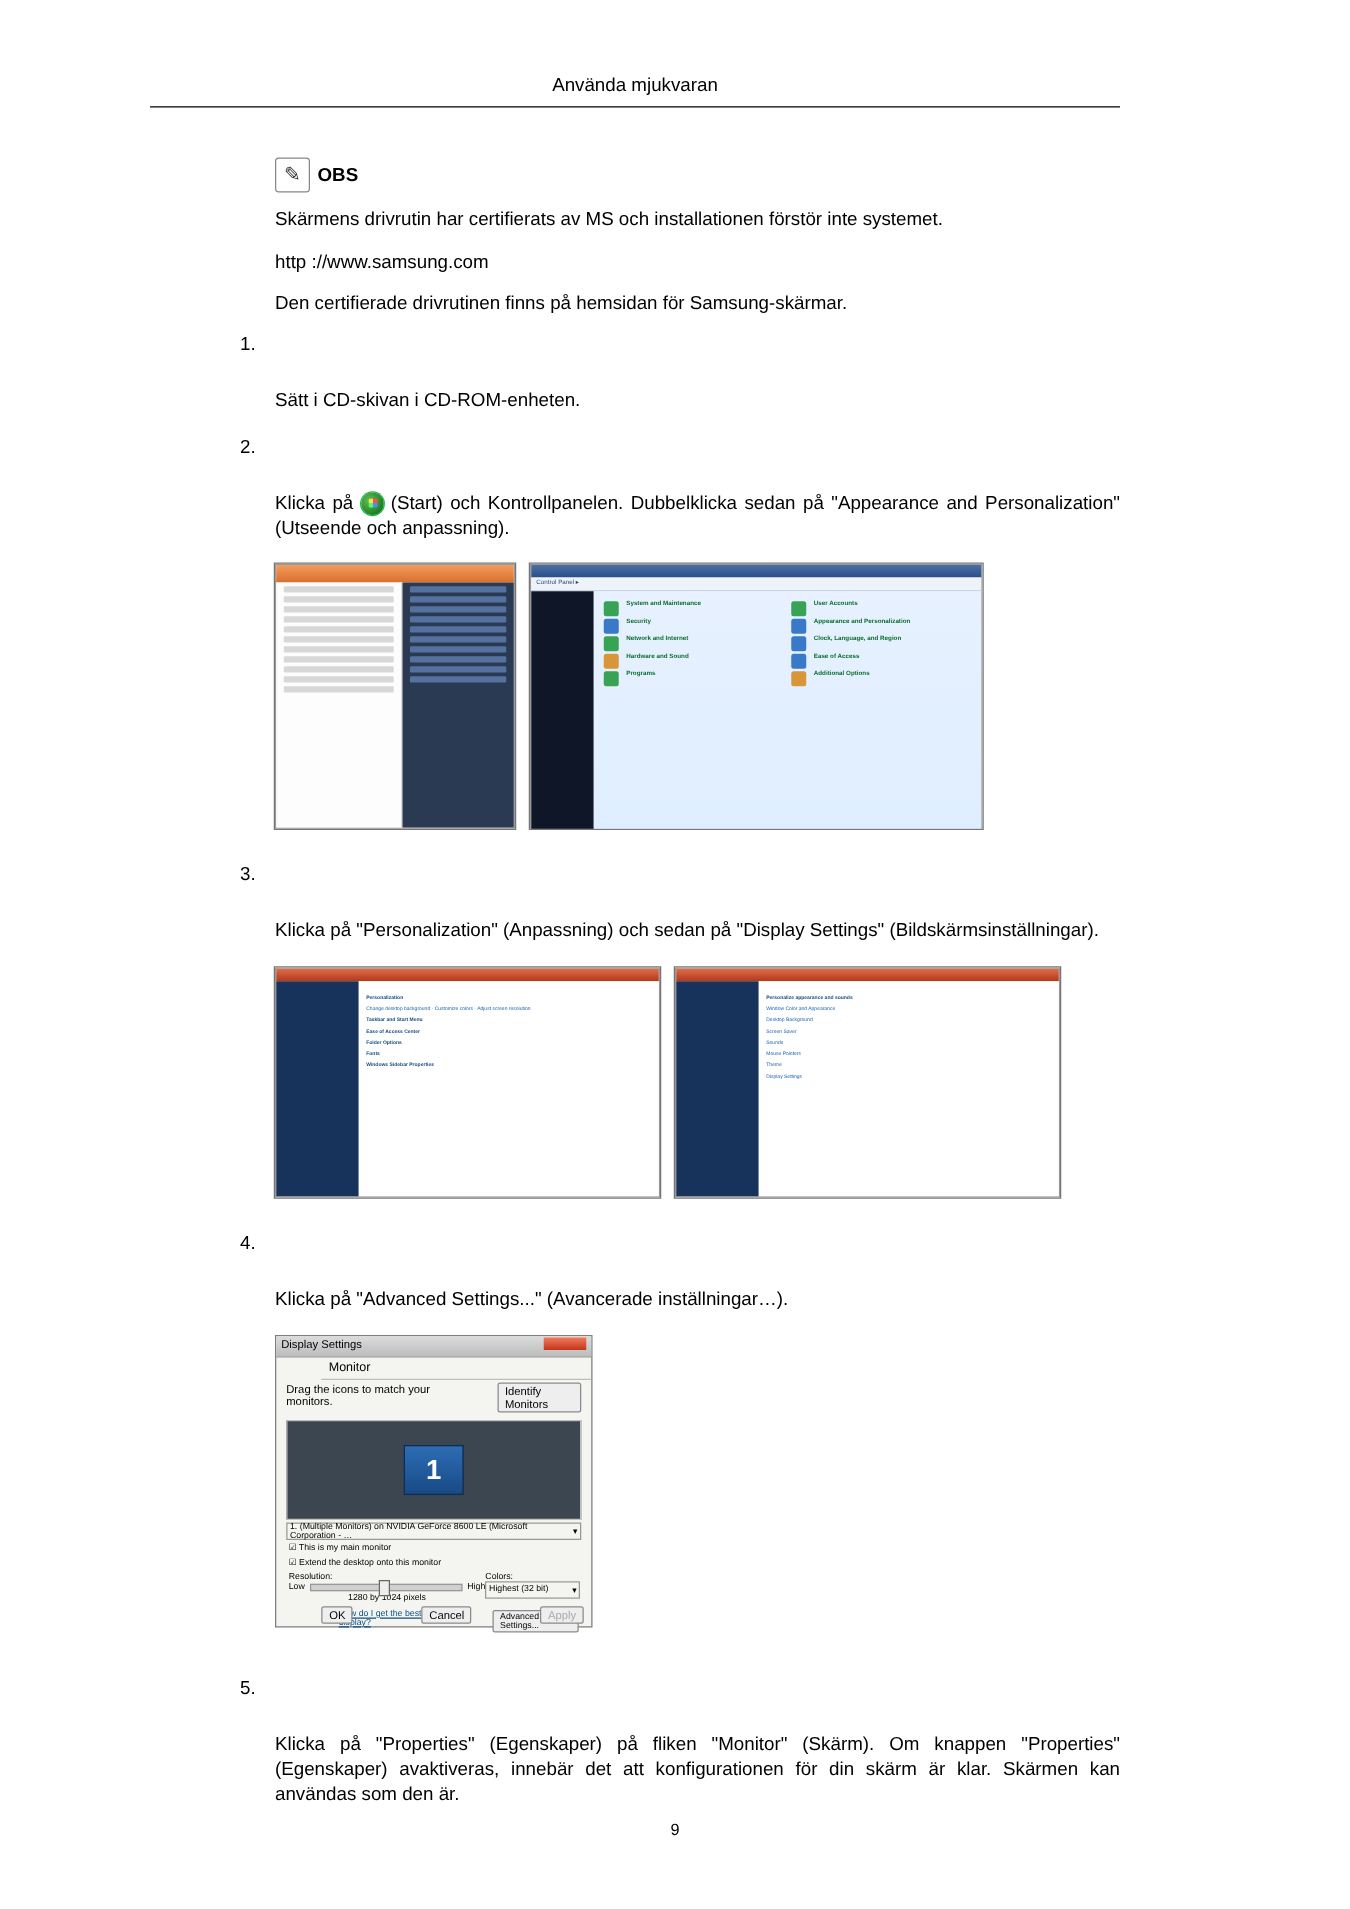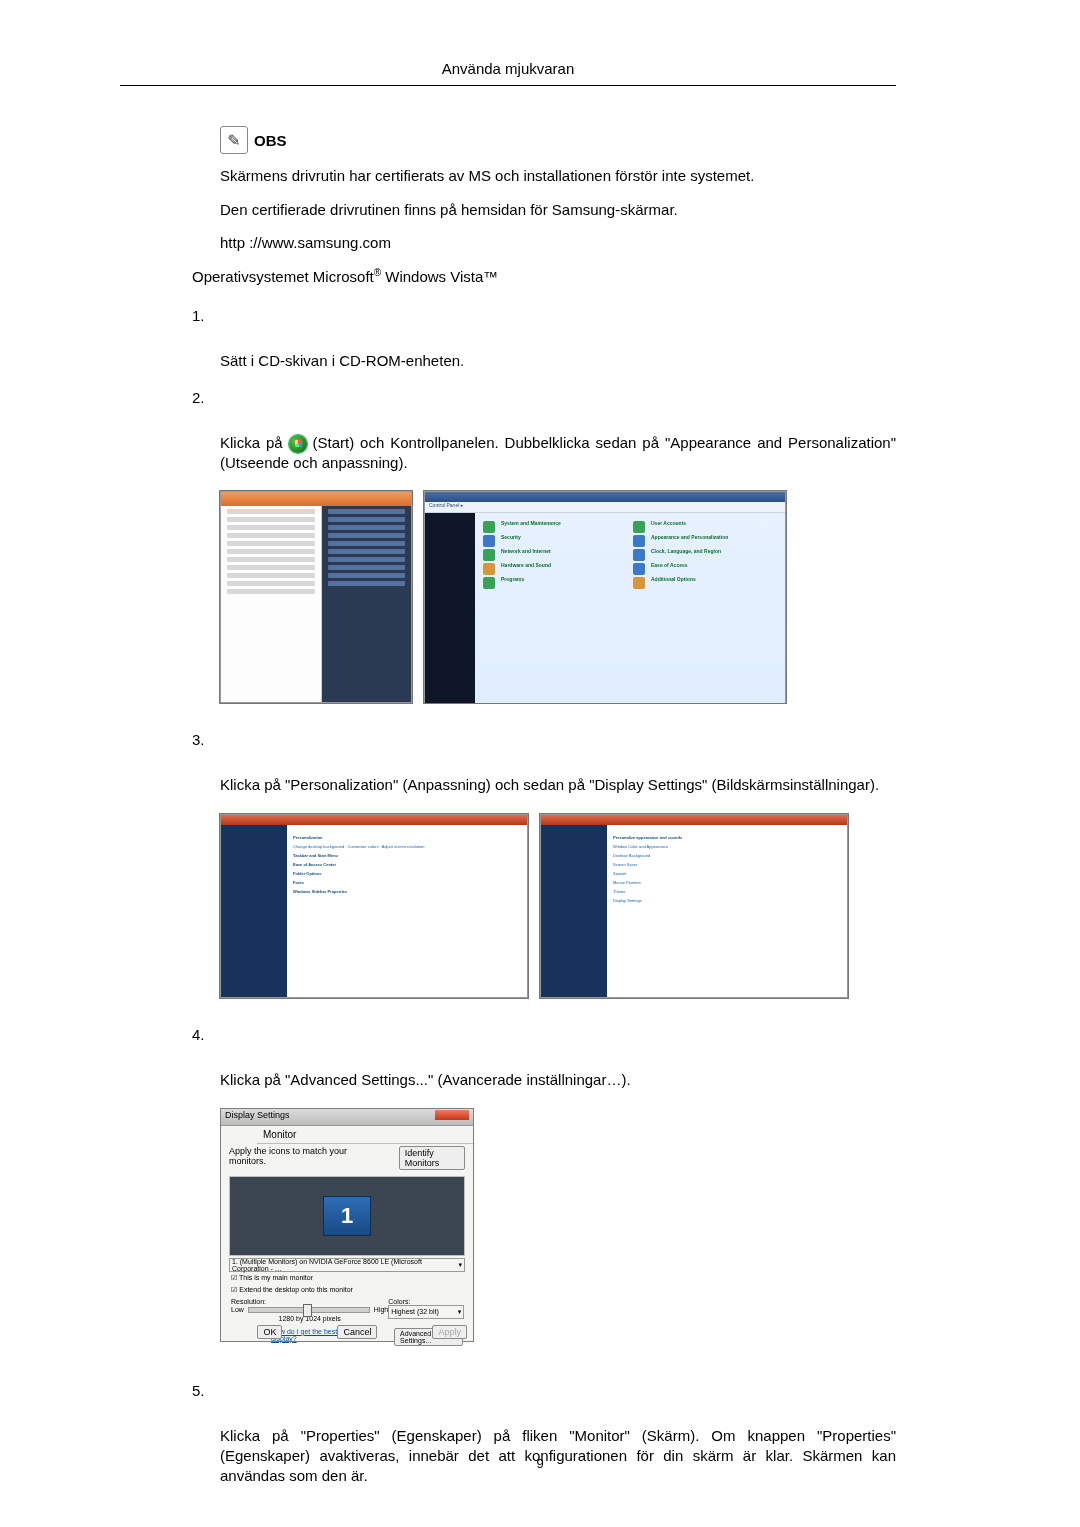--- a/index.html
+++ b/index.html
@@ -84,27 +84,24 @@
   <div class="content">
 
     <div class="note-box">
       <div class="note-row">
         <div class="icon-circle">✎</div>
         <span class="note-label">OBS</span>
       </div>
     </div>
 
     <div class="para">Skärmens drivrutin har certifierats av MS och installationen förstör inte systemet.</div>
+    <div class="para">http ://www.samsung.com</div>
     <div class="para">Den certifierade drivrutinen finns på hemsidan för Samsung-skärmar.</div>
-    <div class="para">http ://www.samsung.com</div>
-
-
-    <div class="subpara">
-      <span>Operativsystemet Microsoft</span><sup class="small">®</sup><span> Windows Vista™</span>
-    </div>
+
+
 
     <ol class="ol">
       <li>
         <span class="num">1.</span>
         <span class="txt">Sätt i CD-skivan i CD-ROM-enheten.</span>
       </li>
       <li>
         <span class="num">2.</span>
         <span class="txt">
           <span>Klicka på </span><span class="start-icon"></span><span> (Start) och Kontrollpanelen. Dubbelklicka sedan på "Appearance and Personalization" (Utseende och anpassning).</span>
@@ -229,21 +226,21 @@
       </li>
     </ol>
 
     <div class="s-ds">
       <div class="title">
         <span>Display Settings</span>
         <span class="rbox"></span>
       </div>
       <div class="tab">Monitor</div>
       <div class="drag-row">
-        <span>Apply the icons to match your monitors.</span>
+        <span>Drag the icons to match your monitors.</span>
         <span class="btn">Identify Monitors</span>
       </div>
       <div class="drag-area">
         <div class="mon">1</div>
       </div>
       <div class="drop">
         <span>1. (Multiple Monitors) on NVIDIA GeForce 8600 LE (Microsoft Corporation - …</span>
           <span>▾</span>
       </div>
       <div class="chk">☑ <span>This is my main monitor</span></div>

